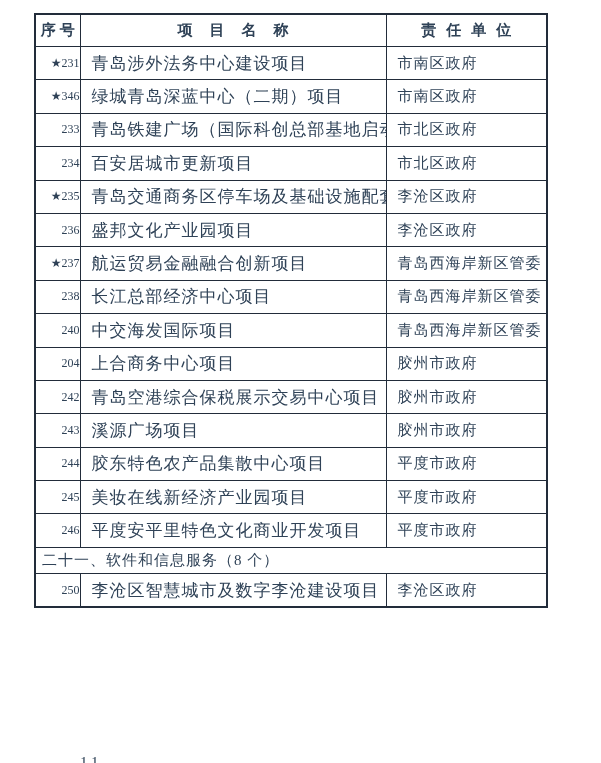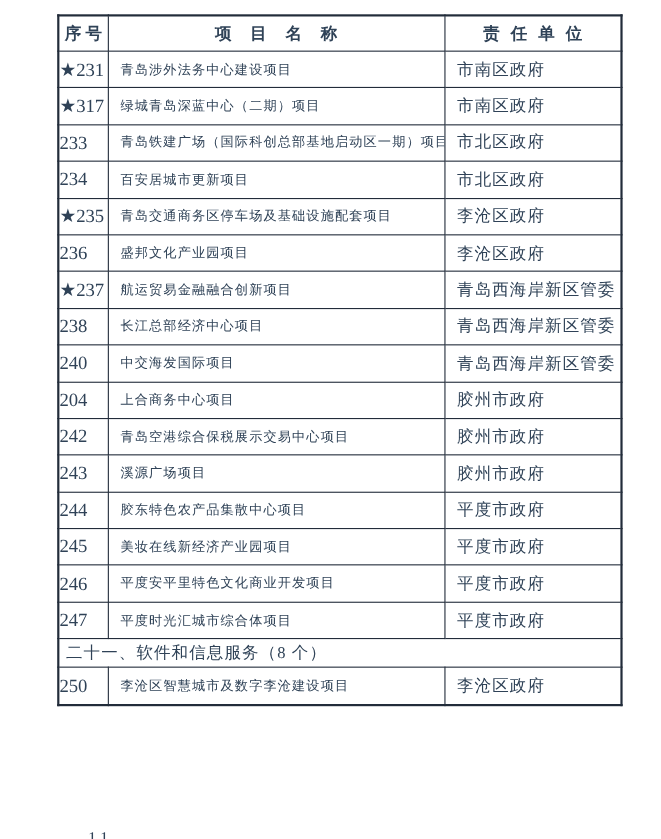--- a/index.html
+++ b/index.html
@@ -10,21 +10,21 @@
     width: 601px;
     height: 763px;
     background: #ffffff;
     overflow: hidden;
     position: relative;
     font-family: "Liberation Serif", "DejaVu Serif", serif;
     color: #2f4257;
   }
   table.doc-table {
     position: absolute;
-    left: 52px;
+    left: 34px;
     top: 13px;
     width: 512px;
     border-collapse: collapse;
     table-layout: fixed;
     border: 2px solid #222c3a;
   }
   .doc-table th, .doc-table td {
     border: 1px solid #222c3a;
     padding: 0;
     vertical-align: middle;
@@ -36,26 +36,26 @@
     font-size: 15px;
     font-weight: bold;
     text-align: center;
   }
   th.h-no   { letter-spacing: 4px;  text-indent: 4px; }
   th.h-name { letter-spacing: 17px; text-indent: 17px; }
   th.h-unit { letter-spacing: 10px; text-indent: 10px; margin-top: 29px; }
   tr.data-row { height: 33.4px; }
   tr.last-row { height: 34px; }
   td.c-no {
-    text-align: left;
-    font-size: 17px;
+    text-align: right;
+    font-size: 12px;
   }
   td.c-name {
     padding-left: 11px;
-    font-size: 12px;
+    font-size: 17px;
     letter-spacing: 1px;
   }
   td.c-unit {
     padding-left: 11px;
     font-size: 15px;
     letter-spacing: 1px;
   }
   tr.section-row { height: 26px; padding-left: 39px; }
   tr.section-row td {
     padding-left: 6px;
@@ -88,21 +88,21 @@
     </tr>
   </thead>
   <tbody>
   <tr class="data-row">
     <td class="c-no">★231</td>
     <td class="c-name">青岛涉外法务中心建设项目</td>
     <td class="c-unit">市南区政府</td>
   </tr>
 
   <tr class="data-row">
-    <td class="c-no">★317</td>
+    <td class="c-no">★346</td>
     <td class="c-name">绿城青岛深蓝中心（二期）项目</td>
     <td class="c-unit">市南区政府</td>
   </tr>
 
   <tr class="data-row">
     <td class="c-no">233</td>
     <td class="c-name">青岛铁建广场（国际科创总部基地启动区一期）项目</td>
     <td class="c-unit">市北区政府</td>
   </tr>
 
@@ -172,25 +172,20 @@
     <td class="c-name">美妆在线新经济产业园项目</td>
     <td class="c-unit">平度市政府</td>
   </tr>
 
   <tr class="data-row">
     <td class="c-no">246</td>
     <td class="c-name">平度安平里特色文化商业开发项目</td>
     <td class="c-unit">平度市政府</td>
   </tr>
 
-  <tr class="data-row">
-    <td class="c-no">247</td>
-    <td class="c-name">平度时光汇城市综合体项目</td>
-    <td class="c-unit">平度市政府</td>
-  </tr>
 
 
 
   <tr class="section-row">
     <td colspan="3">二十一、软件和信息服务（8 个）</td>
   </tr>
 
   <tr class="data-row last-row">
     <td class="c-no">250</td>
     <td class="c-name">李沧区智慧城市及数字李沧建设项目</td>

